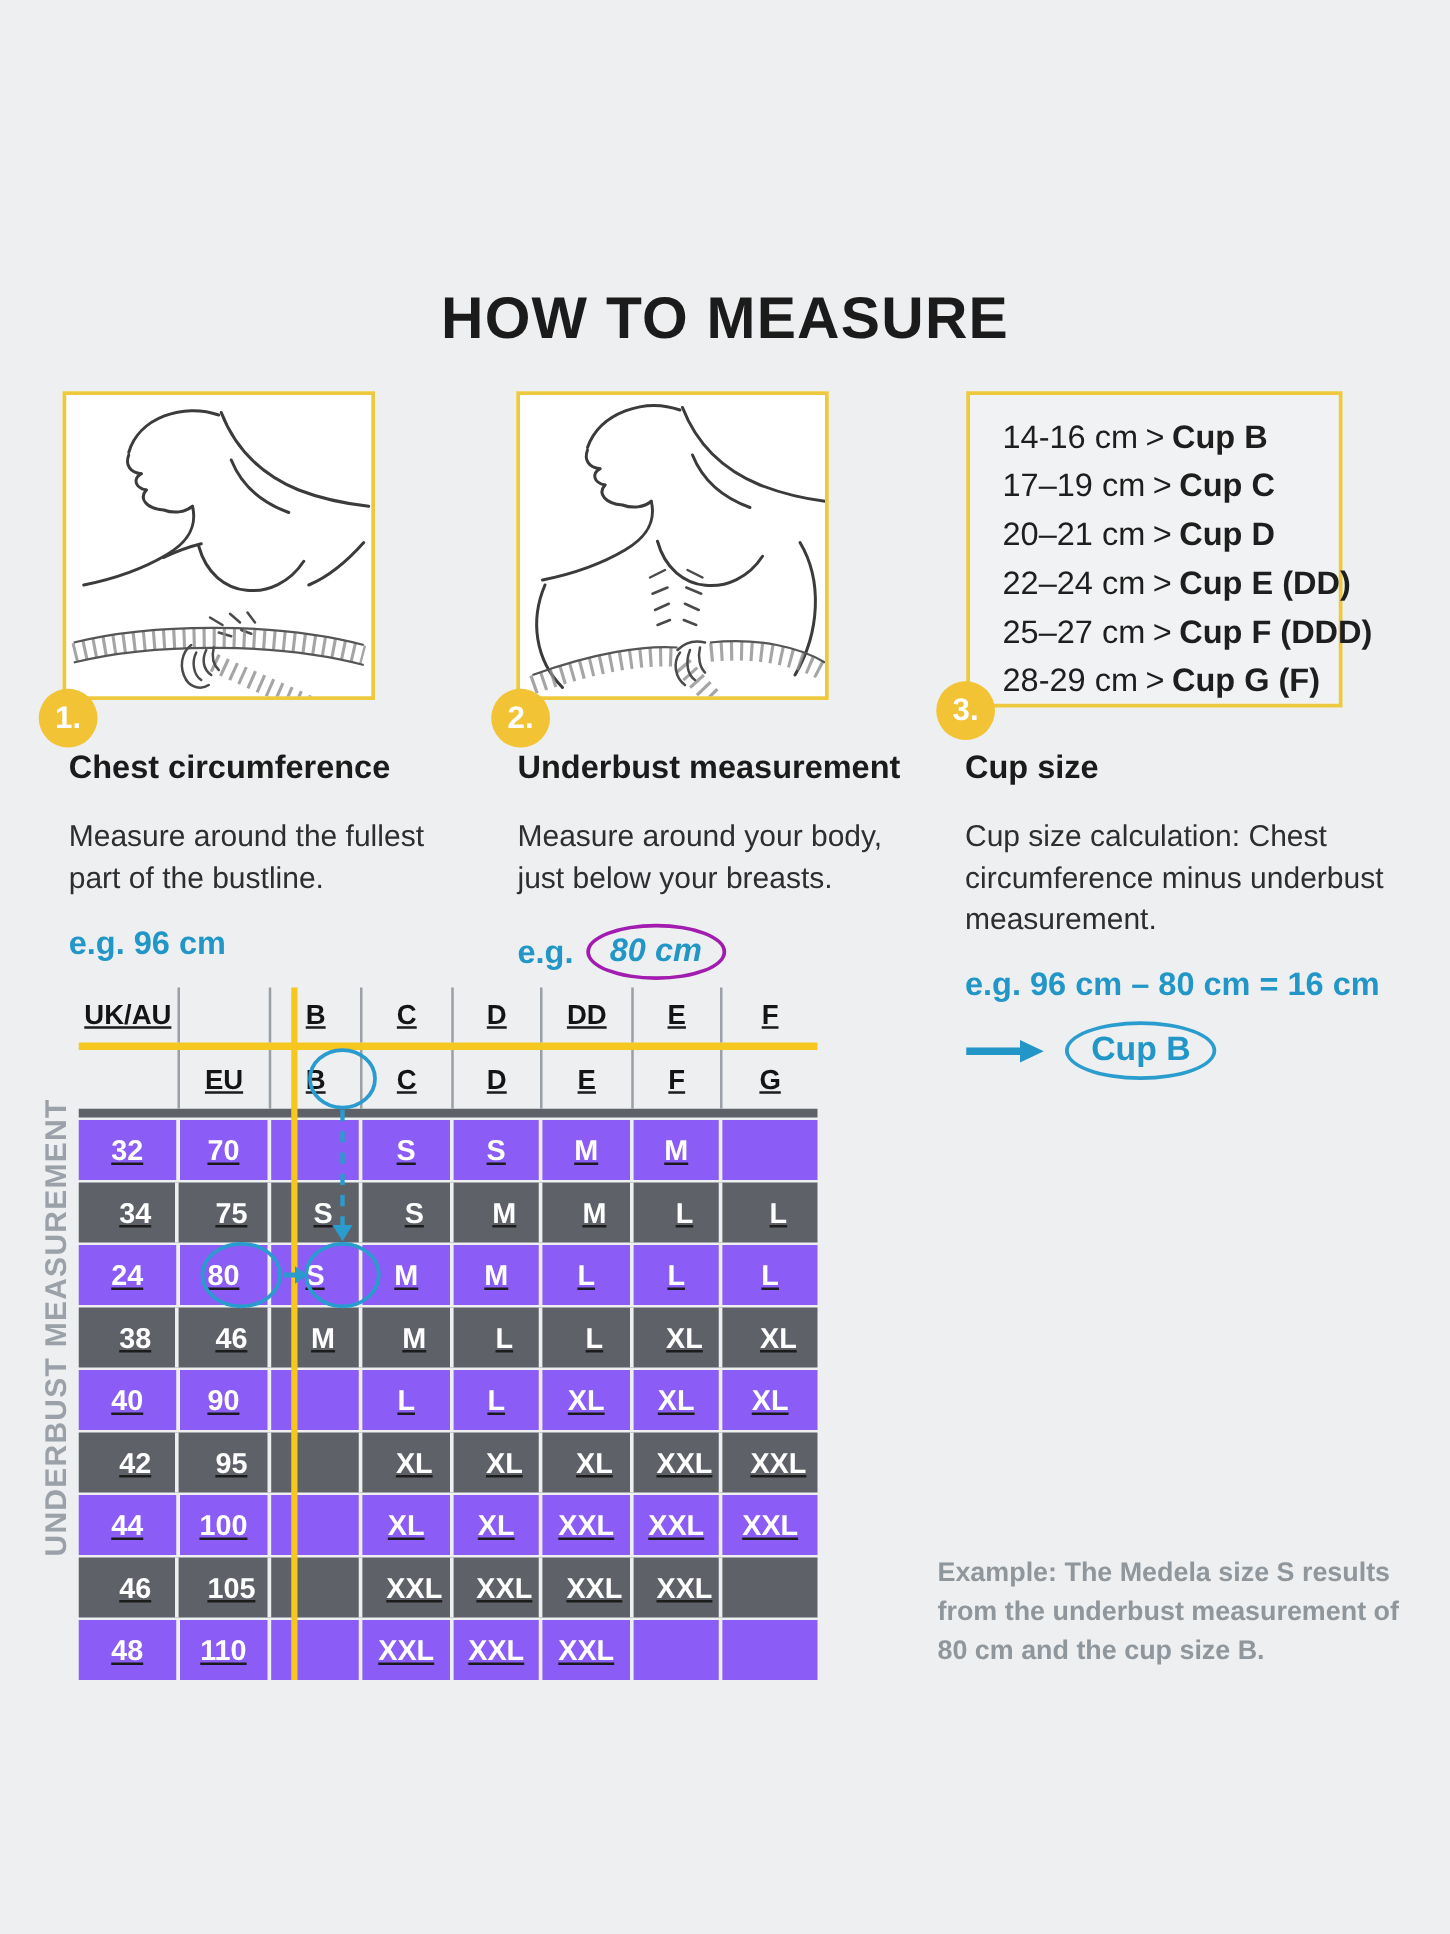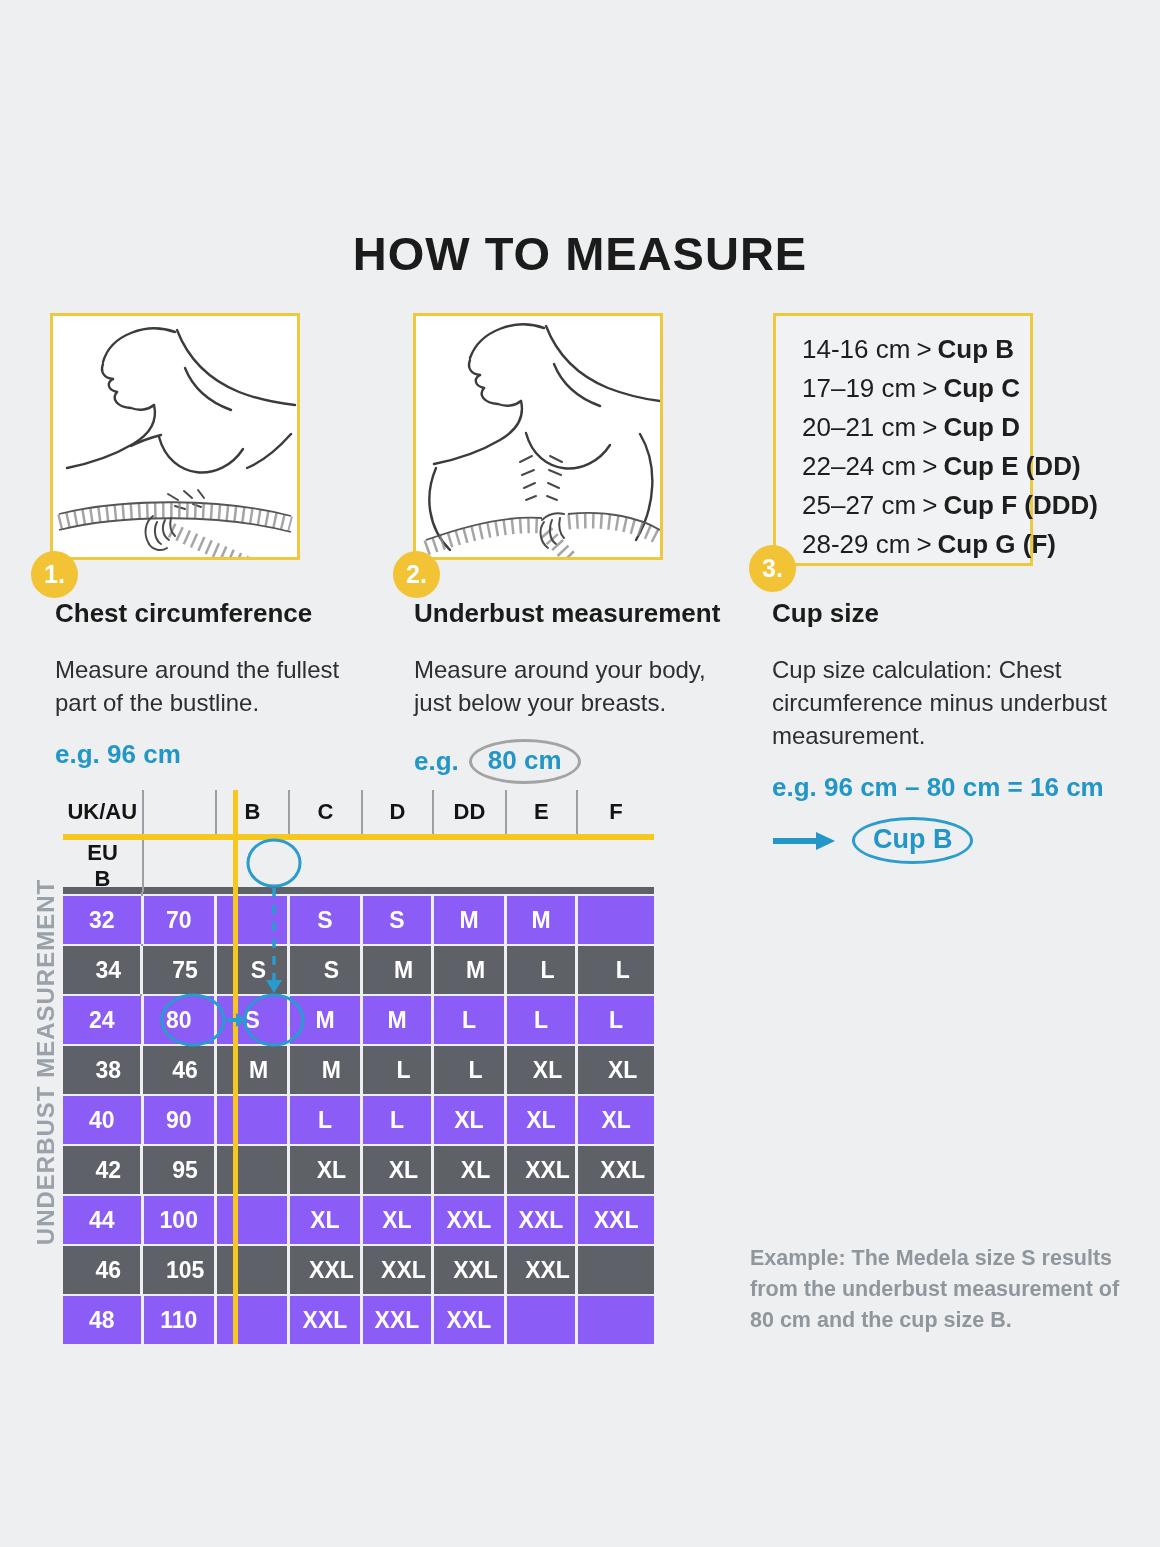--- a/index.html
+++ b/index.html
@@ -10,21 +10,21 @@
   }
   
   .page-title{
     position:absolute;top:226px;left:0;right:0;text-align:center;
     font-size:47px;font-weight:bold;letter-spacing:1px;color:#1b1b1b;
   }
   
   .illus-box{position:absolute;background:#ffffff;border:3px solid #eec93e;box-sizing:border-box;}
   #box1{left:50px;top:313px;width:250px;height:247px;}
   #box2{left:413px;top:313px;width:250px;height:247px;}
-  #box3{left:773px;top:313px;width:260px;height:253px;background:#f1f2f3;padding:14px 16px 0 26px;}
+  #box3{left:773px;top:313px;width:301px;height:253px;background:#f1f2f3;padding:14px 16px 0 26px;}
   .illus-box svg{display:block;width:100%;height:100%;}
   .sketch{stroke:#3b3b3b;stroke-width:2.4;fill:none;stroke-linecap:round;}
   .tape-band{stroke:#8e8e8e;stroke-width:15;fill:none;stroke-dasharray:2.5 5.5;opacity:.8;}
   .tape-edge{stroke:#555;stroke-width:1.8;fill:none;}
   .mark{stroke:#4a4a4a;stroke-width:2;fill:none;stroke-linecap:round;}
   
   .cup-rule{font-size:26px;line-height:39px;color:#1e1e1e;white-space:nowrap;}
   .cup-rule .sep{padding:0 6px;}
   .cup-rule b{font-weight:bold;}
   
@@ -38,33 +38,33 @@
   #badge3{left:749px;top:545px;}
   
   .step-text{position:absolute;}
   #step1{left:55px;top:598px;width:325px;}
   #step2{left:414px;top:598px;width:330px;}
   #step3{left:772px;top:598px;width:362px;}
   .step-heading{font-size:26px;font-weight:bold;margin:0 0 24px 0;color:#1b1b1b;}
   .step-body{font-size:24px;line-height:33px;margin:0;color:#2e2e2e;}
   .eg{margin-top:20px;color:#2196c7;font-weight:bold;font-size:26px;display:flex;align-items:center;}
   .eg .ellipse{
-    display:inline-block;border:3px solid #a3a3a3;border-radius:50%;
-    padding:3px 16px 5px 16px;margin-left:10px;
+    display:inline-block;border:3px solid #a21caf;border-radius:50%;
+    padding:3px 16px 5px 16px;margin-left:10px;font-style:italic;
   }
   .result-row{margin-top:14px;display:flex;align-items:center;gap:16px;color:#2196c7;font-weight:bold;font-size:27px;}
   .result-row .ellipse{
     display:inline-block;border:3px solid #2a9ccd;border-radius:50%;
     padding:4px 18px 6px 18px;
   }
   
-  #size-table{position:absolute;left:63px;top:790px;width:591px;}
+  #size-table{position:absolute;left:63px;top:790px;width:591px;text-decoration:underline;}
   .hrow{display:flex;align-items:stretch;}
   #hrow1{height:44px;}
-  #hrow2{height:47px;flex-direction:column;}
+  #hrow2{height:47px;}
   .hcell{
     box-sizing:border-box;display:flex;align-items:center;justify-content:center;
     font-weight:bold;font-size:22px;color:#141414;
   }
   .hrow .hcell:not(:last-child){border-right:2px solid #9aa0a6;}
   .yellow-hline{height:6px;background:#f5c71f;}
   .w0{width:89px;}.w1{width:81px;}.w2{width:81px;}.w3{width:80px;}
   .w4{width:79px;}.w5{width:80px;}.w6{width:79px;}.w7{width:84px;}
   .tbody-top{height:7px;background:#5e6268;margin-bottom:2px;}
   .trow{display:flex;height:48px;margin-bottom:2px;}

